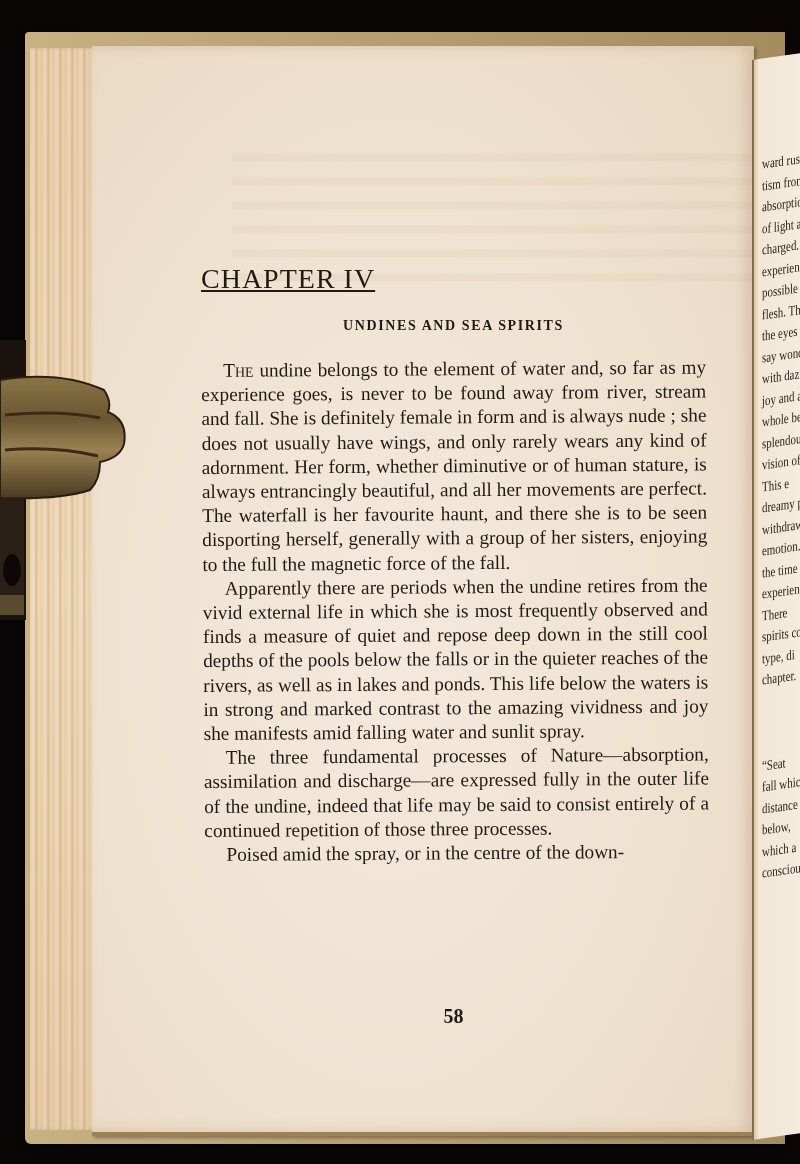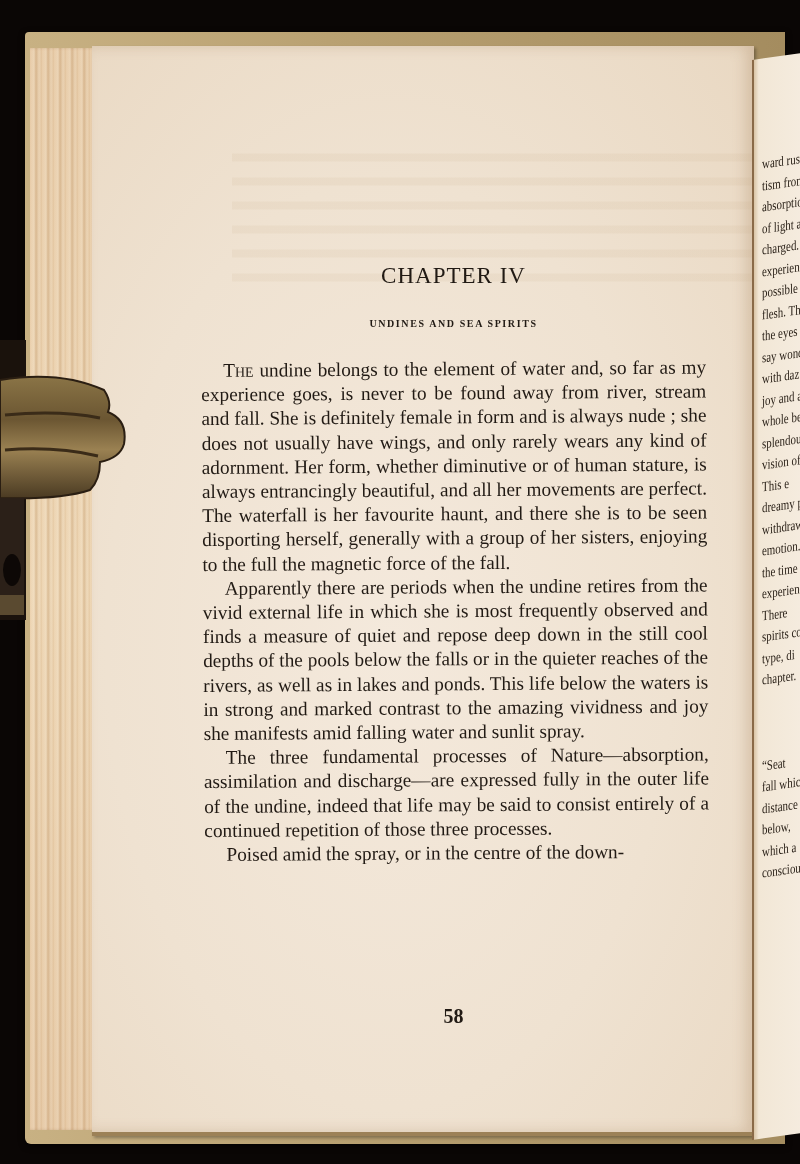--- a/index.html
+++ b/index.html
@@ -35,25 +35,25 @@
   .bleed {
     position: absolute; left: 140px; top: 95px; width: 560px; height: 150px;
     background: repeating-linear-gradient(180deg, transparent 0px, transparent 12px, rgba(190,160,120,0.10) 13px, rgba(190,160,120,0.10) 20px, transparent 21px, transparent 24px);
   }
   .text-block {
     position: absolute; left: 201px; top: 0; width: 505px;
     color: #211a14;
   }
   .chapter-title {
     position: absolute; left: 0; width: 100%; top: 263px;
-    text-align: center; font-size: 23px; letter-spacing: 1px;
+    font-size: 28px; letter-spacing: 1px; text-decoration: underline;
   }
   .chapter-subtitle {
     position: absolute; left: 0; width: 100%; top: 318px;
-    text-align: center; font-size: 10px; letter-spacing: 1.6px; font-weight: bold;
+    text-align: center; font-size: 14px; letter-spacing: 1.6px; font-weight: bold;
   }
   .body-text {
     position: absolute; left: 0; top: 359px; width: 505px;
     font-size: 19.3px; line-height: 24.2px; text-align: justify;
     transform: rotate(-0.4deg); transform-origin: left top;
   }
   .body-text p { margin: 0; text-indent: 22px; }
   .sc { font-variant: small-caps; }
   .page-number {
     position: absolute; left: 0; width: 100%; top: 1005px;

